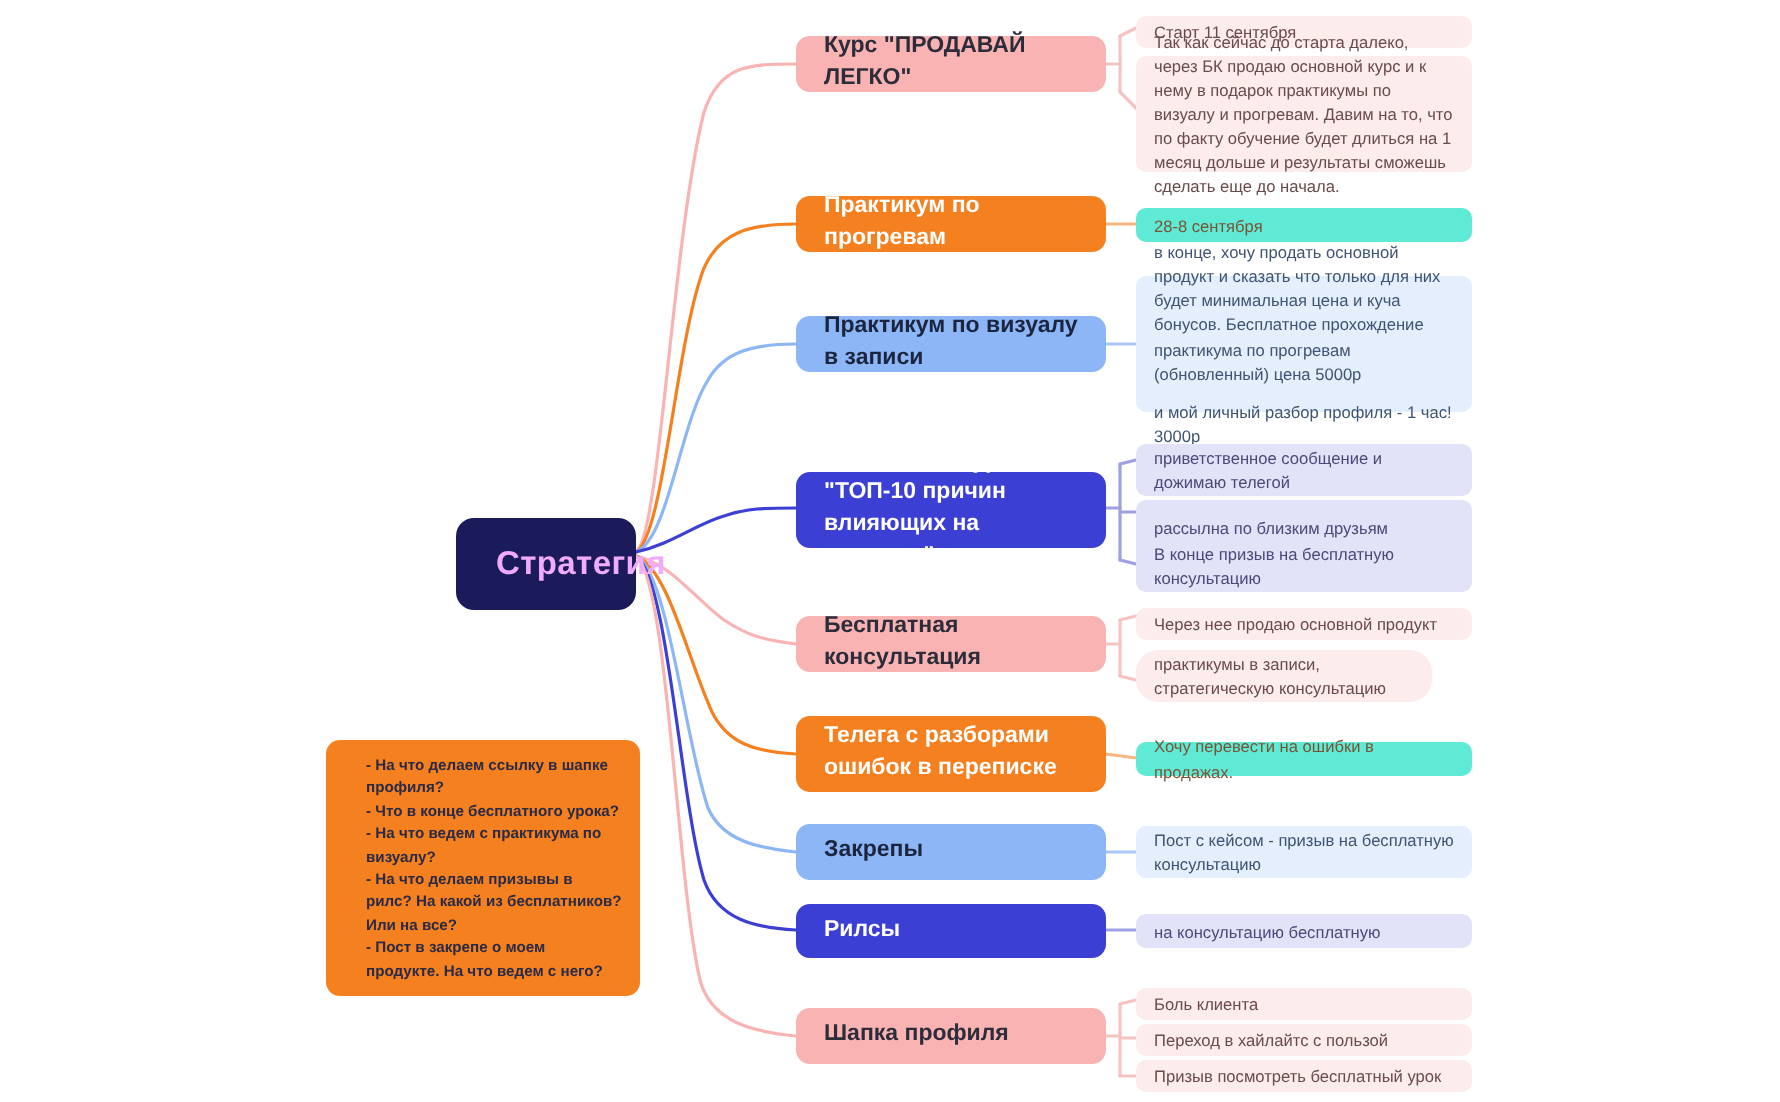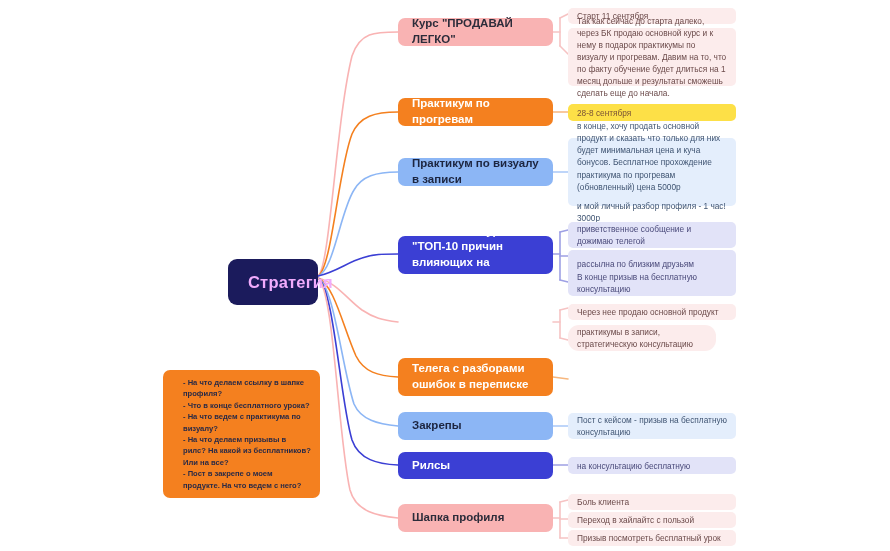--- a/index.html
+++ b/index.html
@@ -59,21 +59,21 @@
     position: absolute;
     box-sizing: border-box;
     border-radius: 5px;
     padding: 5px 9px;
     font-size: 8.3px;
     line-height: 1.45;
     display: flex;
     align-items: center;
   }
   .leaf.pink  { background: #fcecec; color: #6b4a4a; }
-  .leaf.peach { background: #fde047; color: #7a5336; }
+  .leaf.peach { background: #5eead4; color: #7a5336; }
   .leaf.sky   { background: #e4eefc; color: #3f5472; }
   .leaf.lav   { background: #e2e3f8; color: #4a4a7a; }
   .leaf p { margin: 0; }
   .leaf p + p { margin-top: 7px; }
   .note {
     position: absolute;
     box-sizing: border-box;
     background: #f4801f;
     color: #2a2a46;
     border-radius: 7px;
@@ -180,30 +180,36 @@
   <div class="leaf lav" style="left:568px; top:222px; width:168px; height:26px;">
     <p>приветственное сообщение и дожимаю телегой</p>
   </div>
   <div class="leaf lav" style="left:568px; top:250px; width:168px; height:28px;">
     <p>рассылна по близким друзьям</p>
   </div>
   <div class="leaf lav" style="left:568px; top:270px; width:168px; height:26px;">
     <p>В конце призыв на бесплатную консультацию</p>
   </div>
 
+  <div class="node branch pink-light" style="left:398px; top:308px; width:155px; height:28px;">
+    <span>Бесплатная консультация</span>
+  </div>
   <div class="leaf pink" style="left:568px; top:304px; width:168px; height:16px;">
     <p>Через нее продаю основной продукт</p>
   </div>
   <div class="leaf pink" style="left:568px; top:325px; width:148px; height:26px;border-radius:11px;">
     <p>практикумы в записи, стратегическую консультацию</p>
   </div>
 
   <div class="node branch orange" style="left:398px; top:358px; width:155px; height:38px;">
     <span>Телега с разборами ошибок в переписке</span>
   </div>
+  <div class="leaf peach" style="left:568px; top:371px; width:168px; height:17px;">
+    <p>Хочу перевести на ошибки в продажах.</p>
+  </div>
 
   <div class="node branch blue-light" style="left:398px; top:412px; width:155px; height:28px;">
     <span>Закрепы</span>
   </div>
   <div class="leaf sky" style="left:568px; top:413px; width:168px; height:26px;">
     <p>Пост с кейсом - призыв на бесплатную консультацию</p>
   </div>
 
   <div class="node branch blue-deep" style="left:398px; top:452px; width:155px; height:27px;">
     <span>Рилсы</span>

